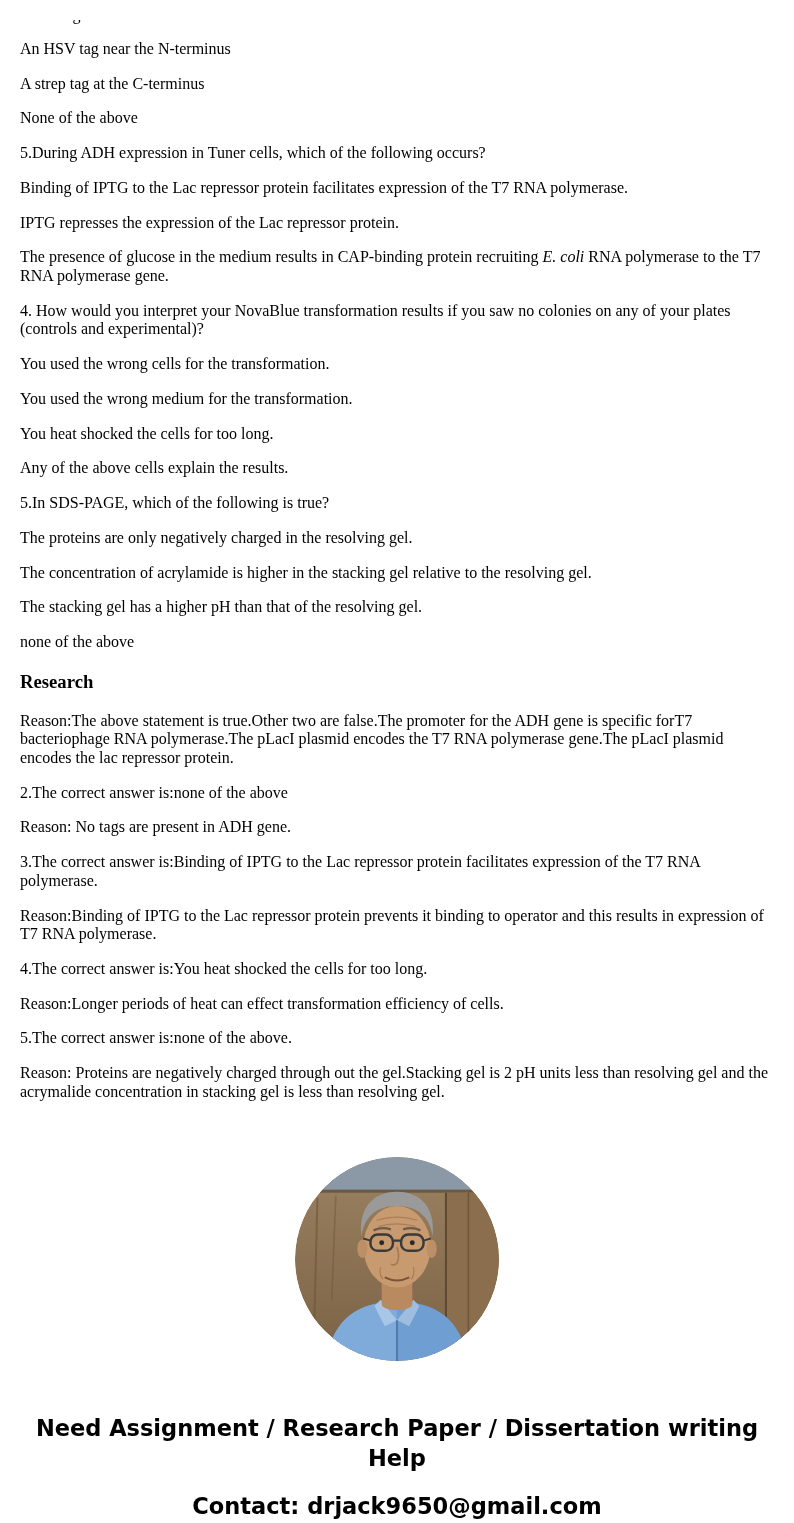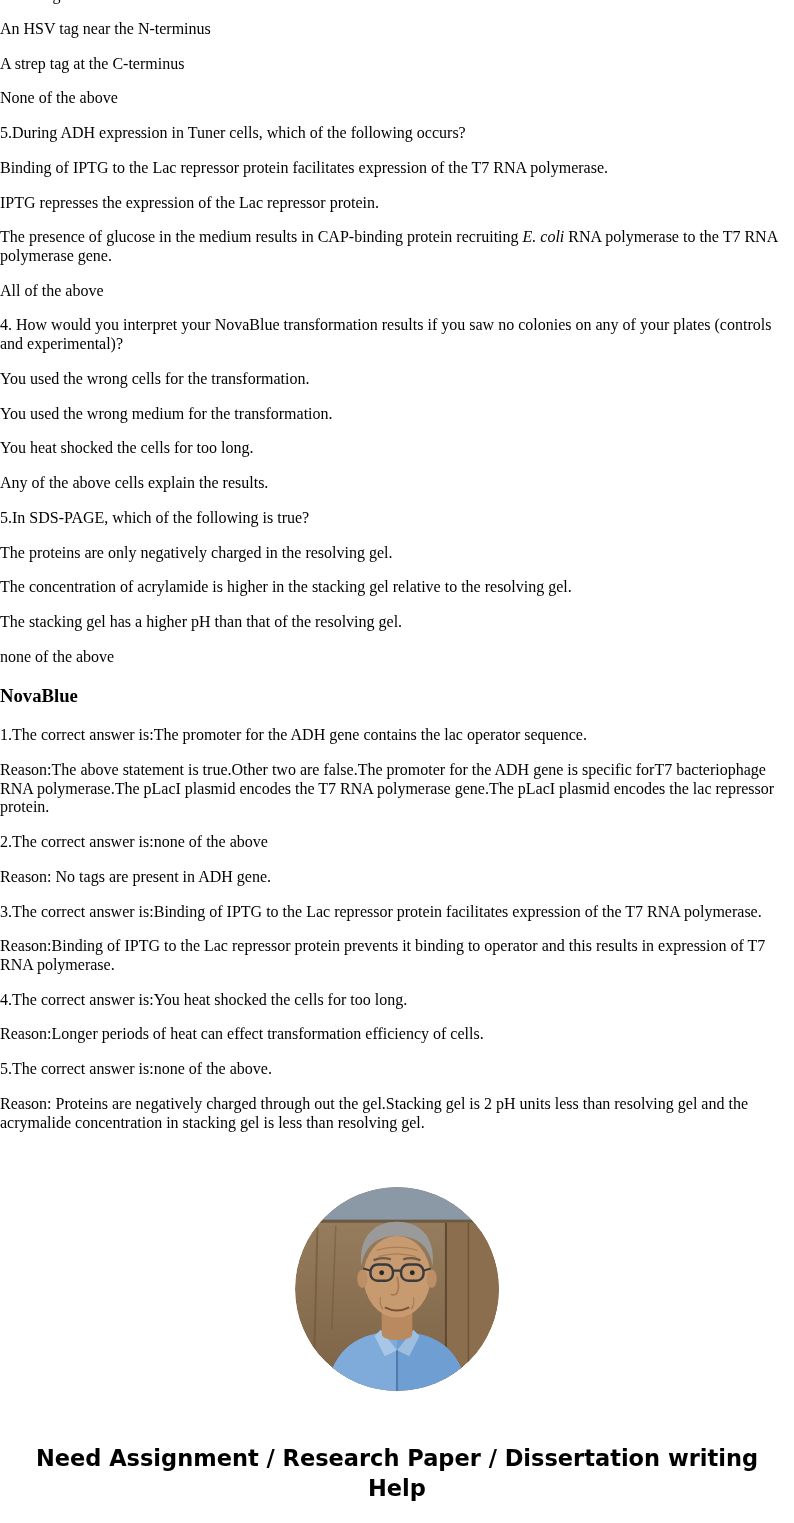--- a/index.html
+++ b/index.html
@@ -7,21 +7,21 @@
   .page {
     width: 794px;
     height: 1523px;
     background: #ffffff;
     color: #000000;
     font-family: "Liberation Serif", serif;
     font-size: 16px;
     overflow: hidden;
     position: relative;
   }
-  .content { padding: 0 0; }
+  .content { padding: 0 20px; margin-top: 20px; }
   .content p {
     margin: 16px 0;
     line-height: 1.17;
   }
   
   .clipped-strip {
     height: 4px;
     overflow: hidden;
     position: relative;
   }
@@ -70,35 +70,33 @@
 
     <p>An HSV tag near the N-terminus</p>
     <p>A strep tag at the C-terminus</p>
     <p>None of the above</p>
     <p>5.During ADH expression in Tuner cells, which of the following occurs?</p>
     <p>Binding of IPTG to the Lac repressor protein facilitates expression of the T7 RNA polymerase.</p>
     <p>IPTG represses the expression of the Lac repressor protein.</p>
 
     <p><span>The presence of glucose in the medium results in CAP-binding protein recruiting </span><span class="italic">E. coli</span><span> RNA polymerase to the T7 RNA polymerase gene.</span></p>
 
-    <p>All of the above</p>
     <p>4. How would you interpret your NovaBlue transformation results if you saw no colonies on any of your plates (controls and experimental)?</p>
     <p>You used the wrong cells for the transformation.</p>
     <p>You used the wrong medium for the transformation.</p>
     <p>You heat shocked the cells for too long.</p>
     <p>Any of the above cells explain the results.</p>
     <p>5.In SDS-PAGE, which of the following is true?</p>
     <p>The proteins are only negatively charged in the resolving gel.</p>
     <p>The concentration of acrylamide is higher in the stacking gel relative to the resolving gel.</p>
     <p>The stacking gel has a higher pH than that of the resolving gel.</p>
     <p>none of the above</p>
 
-    <h3 class="solution">NovaBlue</h3>
+    <h3 class="solution">Research</h3>
 
-    <p>1.The correct answer is:The promoter for the ADH gene contains the lac operator sequence.</p>
     <p>Reason:The above statement is true.Other two are false.The promoter for the ADH gene is specific forT7 bacteriophage RNA polymerase.The pLacI plasmid encodes the T7 RNA polymerase gene.The pLacI plasmid encodes the lac repressor protein.</p>
     <p>2.The correct answer is:none of the above</p>
     <p>Reason: No tags are present in ADH gene.</p>
     <p>3.The correct answer is:Binding of IPTG to the Lac repressor protein facilitates expression of the T7 RNA polymerase.</p>
     <p>Reason:Binding of IPTG to the Lac repressor protein prevents it binding to operator and this results in expression of T7 RNA polymerase.</p>
     <p>4.The correct answer is:You heat shocked the cells for too long.</p>
     <p>Reason:Longer periods of heat can effect transformation efficiency of cells.</p>
     <p>5.The correct answer is:none of the above.</p>
     <p>Reason: Proteins are negatively charged through out the gel.Stacking gel is 2 pH units less than resolving gel and the acrymalide concentration in stacking gel is less than resolving gel.</p>
   </div>

